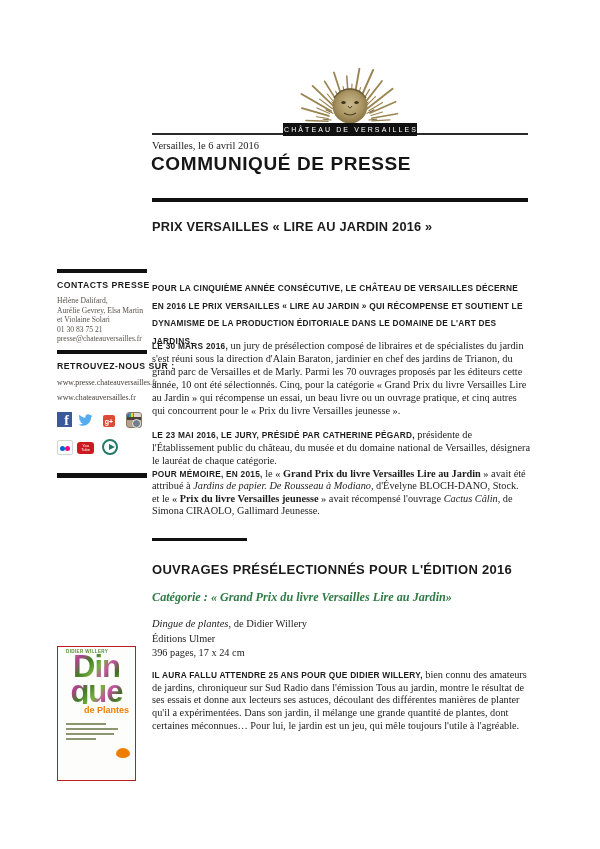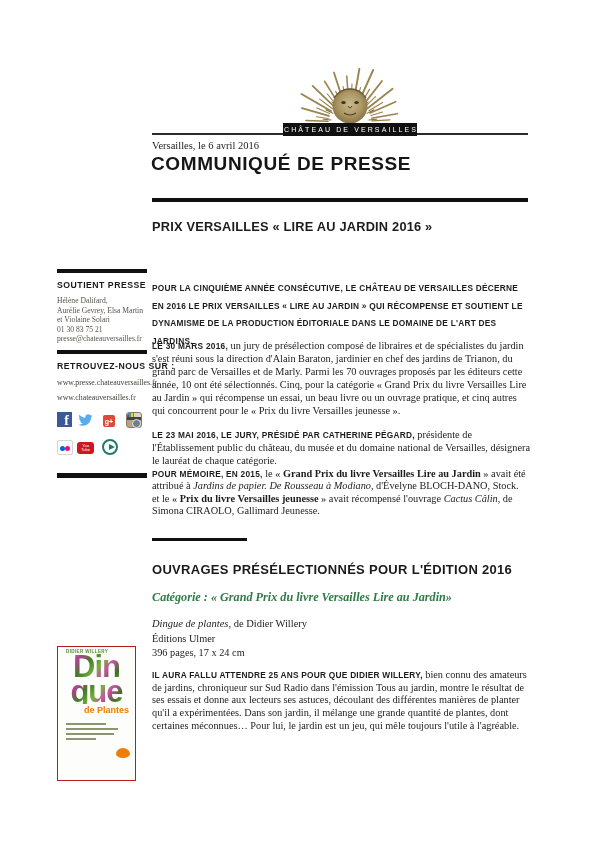--- a/index.html
+++ b/index.html
@@ -202,21 +202,21 @@
   <div class="abs thin-rule"></div>
   <div class="abs logo-bar">
     <span>CHÂTEAU DE VERSAILLES</span>
   </div>
 
   <div class="abs dateline">Versailles, le 6 avril 2016</div>
   <h1 class="abs doc-title">COMMUNIQUÉ DE PRESSE</h1>
   <div class="abs thick-rule"></div>
 
   <div class="abs sb-bar sb-bar1"></div>
-  <div class="abs sb-h sb-contacts-h">SOUTIENT PRESSE</div>
+  <div class="abs sb-h sb-contacts-h">CONTACTS PRESSE</div>
   <div class="abs sb-lines">
     <div>Hélène Dalifard,</div>
     <div>Aurélie Gevrey, Elsa Martin</div>
     <div>et Violaine Solari</div>
     <div>01 30 83 75 21</div>
     <div>presse@chateauversailles.fr</div>
   </div>
   <div class="abs sb-bar sb-bar2"></div>
   <div class="abs sb-h sb-follow-h">RETROUVEZ-NOUS SUR :</div>
   <div class="abs sb-link sb-link1">www.presse.chateauversailles.fr</div>

